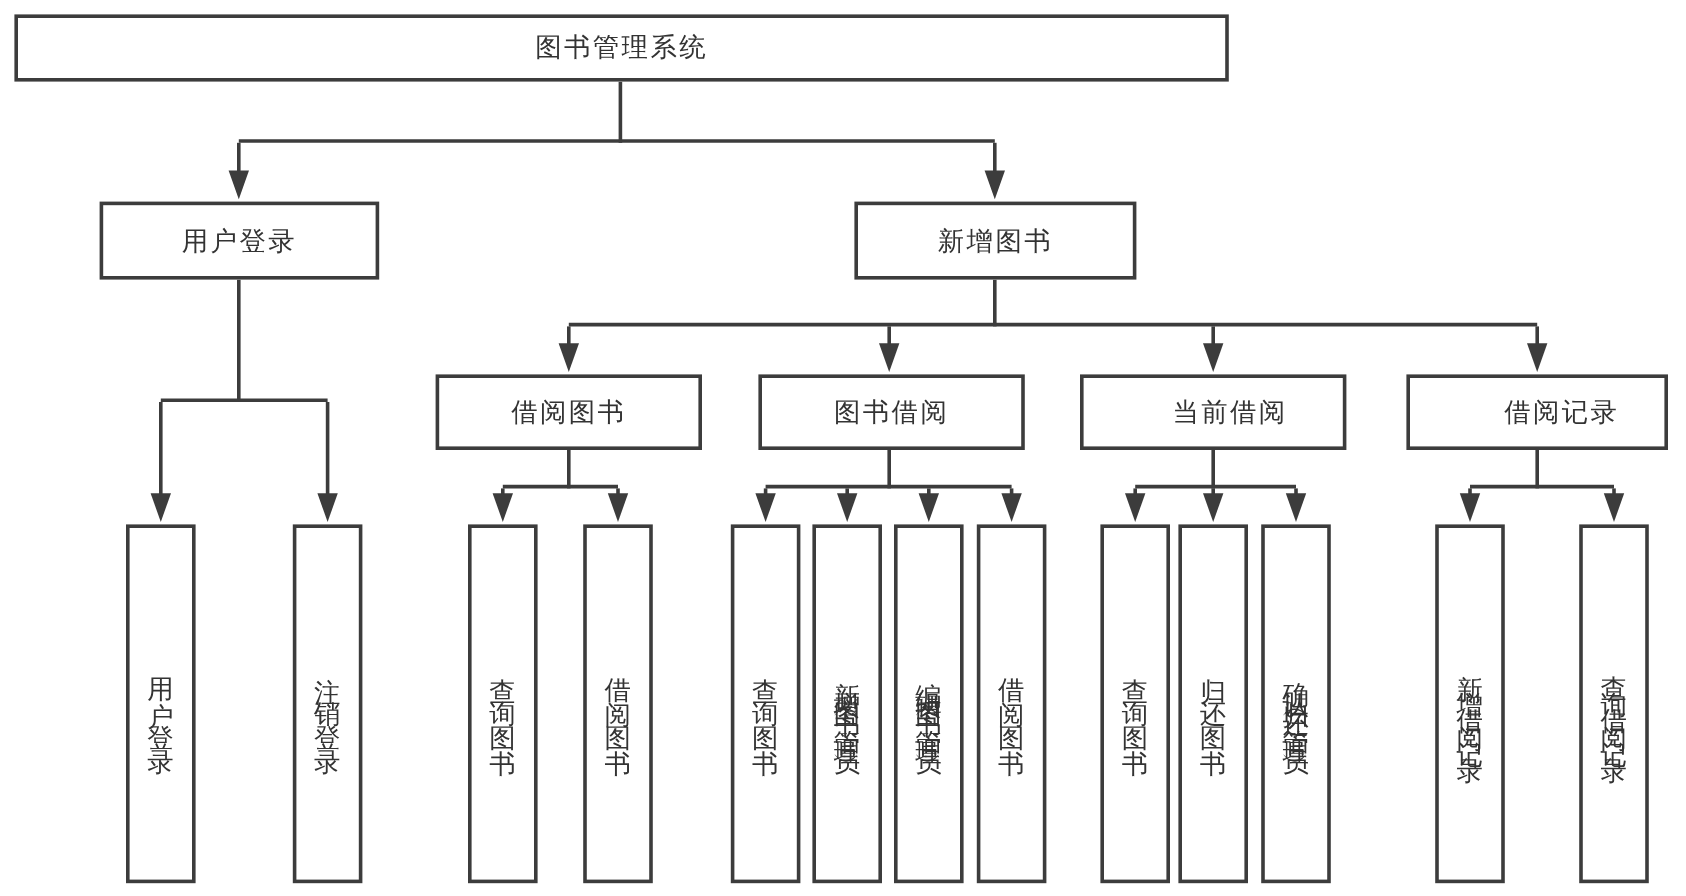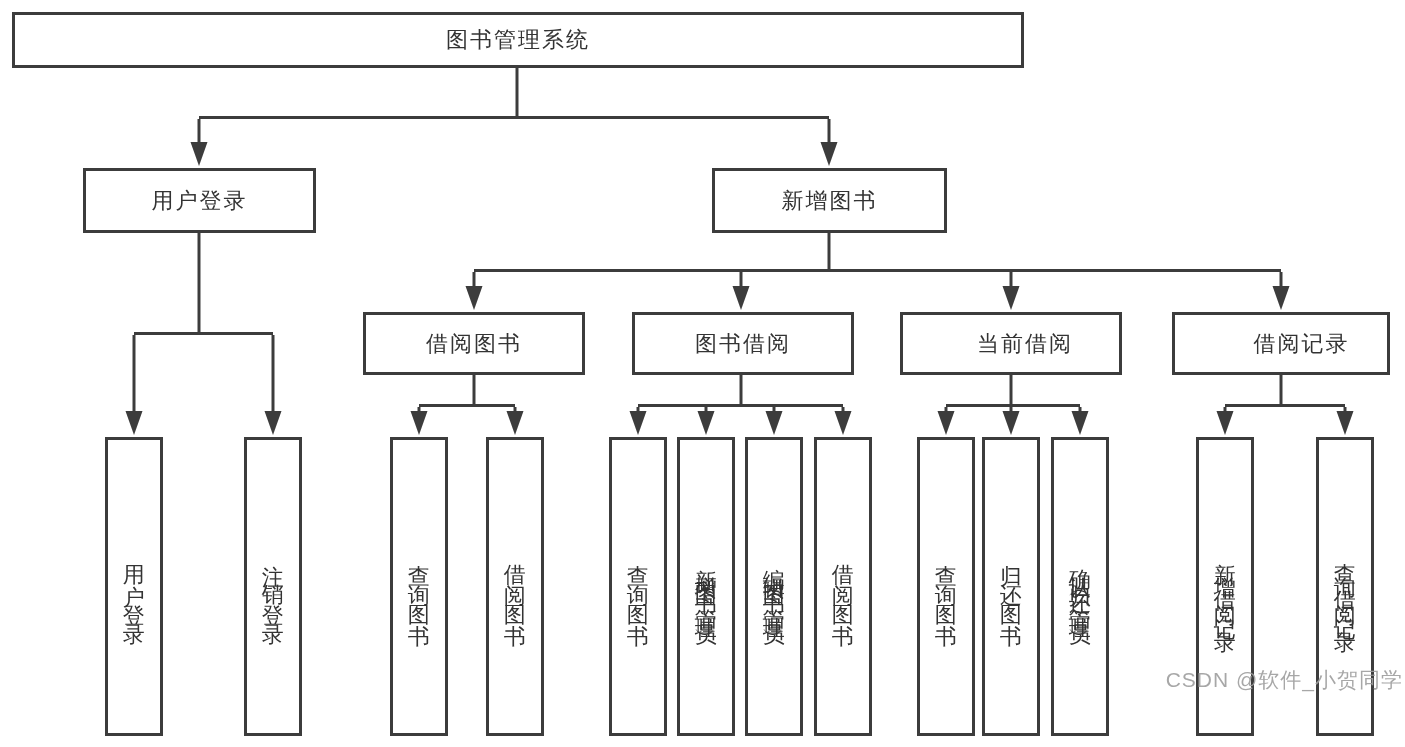--- a/index.html
+++ b/index.html
@@ -112,14 +112,13 @@
       <div class="node vertical ls-wide" style="left: 609px; top: 437px; width: 58px; height: 299px;">查询图书</div>
       <div class="node vertical ls-tight" style="left: 677px; top: 437px; width: 58px; height: 299px;">新增图书（管理员）</div>
       <div class="node vertical ls-tight" style="left: 745px; top: 437px; width: 58px; height: 299px;">编辑图书（管理员）</div>
       <div class="node vertical ls-wide" style="left: 814px; top: 437px; width: 58px; height: 299px;">借阅图书</div>
       <div class="node vertical ls-wide" style="left: 917px; top: 437px; width: 58px; height: 299px;">查询图书</div>
       <div class="node vertical ls-wide" style="left: 982px; top: 437px; width: 58px; height: 299px;">归还图书</div>
       <div class="node vertical ls-tight" style="left: 1051px; top: 437px; width: 58px; height: 299px;">确认归还（管理员）</div>
       <div class="node vertical ls-mid" style="left: 1196px; top: 437px; width: 58px; height: 299px;">新增借阅记录</div>
       <div class="node vertical ls-mid" style="left: 1316px; top: 437px; width: 58px; height: 299px;">查询借阅记录</div>
     </div>
-  <div class="watermark">CSDN @软件_小贺同学</div>
 </div>
 
 </body></html>

